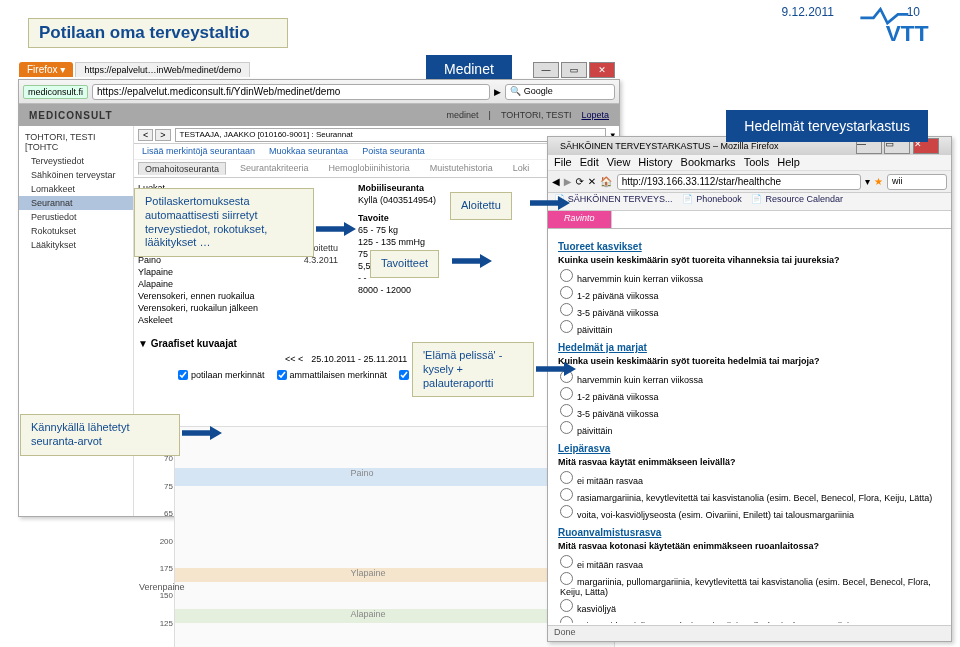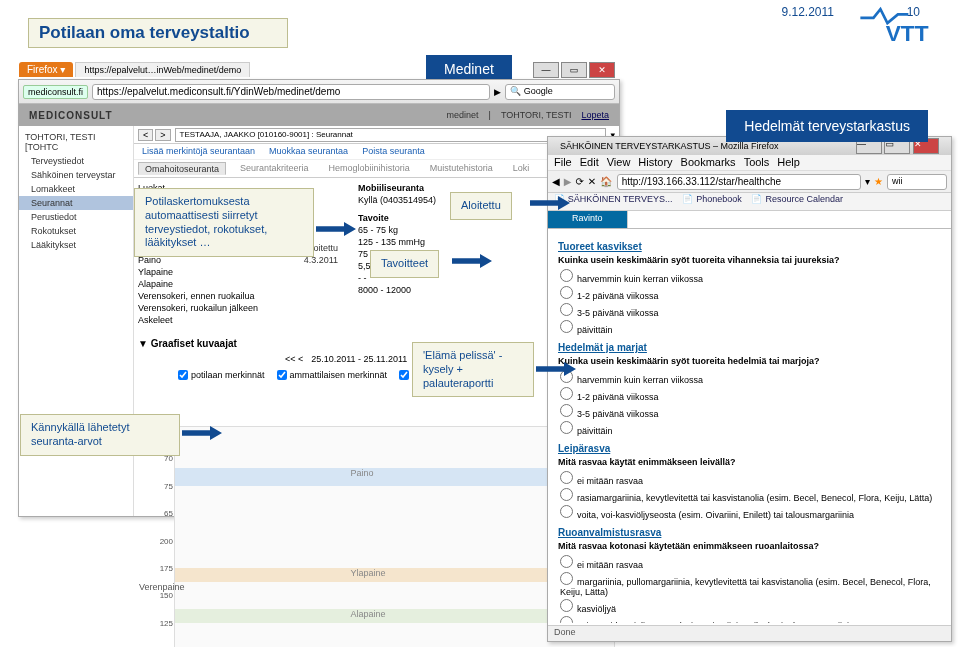--- a/index.html
+++ b/index.html
@@ -81,21 +81,21 @@
   
   .health-check-label { position:absolute; right:32px; top:110px; background:#114a90; color:#fff; font-size:14px; padding:8px 18px; z-index:15; }
   .browser2 { position:absolute; right:8px; top:136px; width:405px; height:506px; border:1px solid #aaa; background:#fff; box-shadow:2px 2px 4px rgba(0,0,0,.2); z-index:10; }
   .b2-title { height:18px; background:linear-gradient(#e8e8e8,#d0d0d0); display:flex; justify-content:space-between; align-items:center; padding:0 12px; font-size:9px; }
   .b2-menu { height:16px; display:flex; gap:8px; padding:1px 6px; font-size:11px; background:#f4f4f4; border-bottom:1px solid #ddd; }
   .b2-addr { height:22px; display:flex; align-items:center; gap:4px; padding:0 4px; background:#f0f0f0; border-bottom:1px solid #ccc; }
   .b2-addr .addr-input { flex:1; }
   .b2-addr .search-input { width:60px; }
   .b2-bookmarks { height:18px; display:flex; gap:10px; padding:1px 6px; font-size:9px; background:#f4f4f4; border-bottom:1px solid #ccc; color:#225; }
   .b2-tabs { height:18px; display:flex; border-bottom:1px solid #bbb; font-size:9px; }
-  .b2-tabs span { padding:2px 24px; border-right:1px solid #ccc; background:#0369a1; color:#fff; }
+  .b2-tabs span { padding:2px 16px; border-right:1px solid #ccc; background:#ec4899; color:#fff;font-style:italic; }
 
   .b2-body { padding:6px 10px; font-size:9px; overflow:hidden; height:calc(100% - 110px); }
   .section-title { color:#0a5a9a; font-weight:bold; font-size:10px; margin:6px 0 2px; text-decoration:underline; }
   .question { font-weight:bold; margin:3px 0; }
   .radio-list { padding-left:2px; }
   .radio-list label { display:block; padding:1px 0; }
   .radio-list input { margin-right:4px; }
   .statusbar { position:absolute; bottom:0; left:0; right:0; height:16px; background:#f0f0f0; border-top:1px solid #ccc; font-size:9px; padding:1px 6px; color:#555; }
 
 </style>

